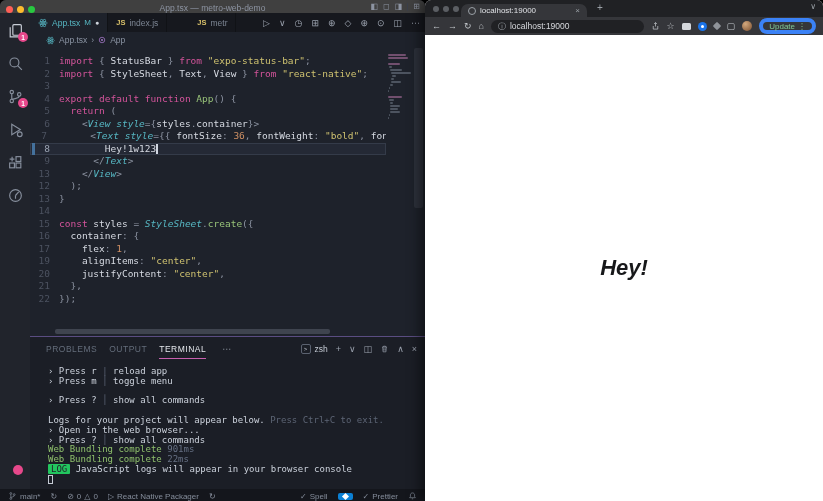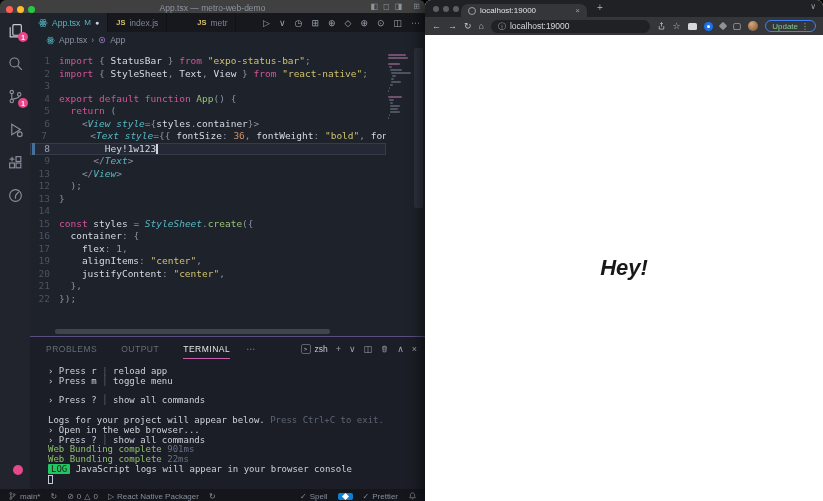--- a/index.html
+++ b/index.html
@@ -81,21 +81,21 @@
   .nav-dim{color:#84888e}
   .omnibox{flex:1;height:13px;background:#202124;border-radius:7px;display:flex;align-items:center;gap:4px;padding:0 7px;min-width:0}
   .omni-info{color:#9aa0a6;font-size:8px}
   .omni-url{color:#d7d9dd;font-size:8.5px;white-space:nowrap;overflow:hidden}
   .tb-ic{font-size:9px;color:#c3c7cb}
   .ic-rect{width:9px;height:7px;background:#d5d8dc;border-radius:1.5px}
   .ic-blue{width:9px;height:9px;border-radius:50%;background:#1a73e8;position:relative}
   .ic-blue::after{content:"";position:absolute;left:3px;top:3px;width:3px;height:3px;border-radius:50%;background:#fff}
   .ic-diamond{width:6px;height:6px;background:#8f9399;transform:rotate(45deg);border-radius:1px}
   .avatar{width:10px;height:10px;border-radius:50%;background:radial-gradient(circle at 35% 30%,#d3a97e,#7c4f2e)}
-  .update-pill{display:flex;align-items:center;gap:3px;border:1px solid #3b82f6;color:#81c995;border-radius:8px;height:12px;padding:4px 6px;font-size:8px}
+  .update-pill{display:flex;align-items:center;gap:3px;border:4px solid #3b82f6;color:#81c995;border-radius:8px;height:12px;padding:4px 6px;font-size:8px}
   .page{position:absolute;left:0;top:35px;right:0;bottom:0;background:#fff;display:flex;align-items:center;justify-content:center}
   .hey{font-style:italic;font-weight:700;font-size:22px;color:#17181a}
   svg{display:block}
 </style>
 </head>
 <body>
 
 <div id="vscode">
   <div class="titlebar">
     <div class="lights">
@@ -343,21 +343,21 @@
       <div class="mm-row" style="margin-left: 4px; width: 8.4px; background: rgb(93, 101, 115);"></div>
       <div class="mm-row" style="margin-left: 4px; width: 10px; background: rgb(93, 101, 115);"></div>
       <div class="mm-row" style="margin-left: 3px; width: 0.8px; background: rgb(93, 101, 115);"></div>
       <div class="mm-row" style="margin-left: 2px; width: 1.2px; background: rgb(93, 101, 115);"></div>
     </div>
   <div class="vscroll"></div>
   <div class="hscroll"></div>
 
   <div class="panel">
     <div class="panel-head">
-      <div id="panel-tabs" style="display:flex;gap:24px">
+      <div id="panel-tabs" style="display:flex;gap:12px">
           <span class="ptab">PROBLEMS</span>
           <span class="ptab">OUTPUT</span>
           <span class="ptab active">TERMINAL</span>
         </div>
       <span class="panel-more">⋯</span>
     </div>
     <div class="panel-actions">
       <span class="shell-chip">
         <span class="shell-box">&gt;</span>
         <span>zsh</span>

